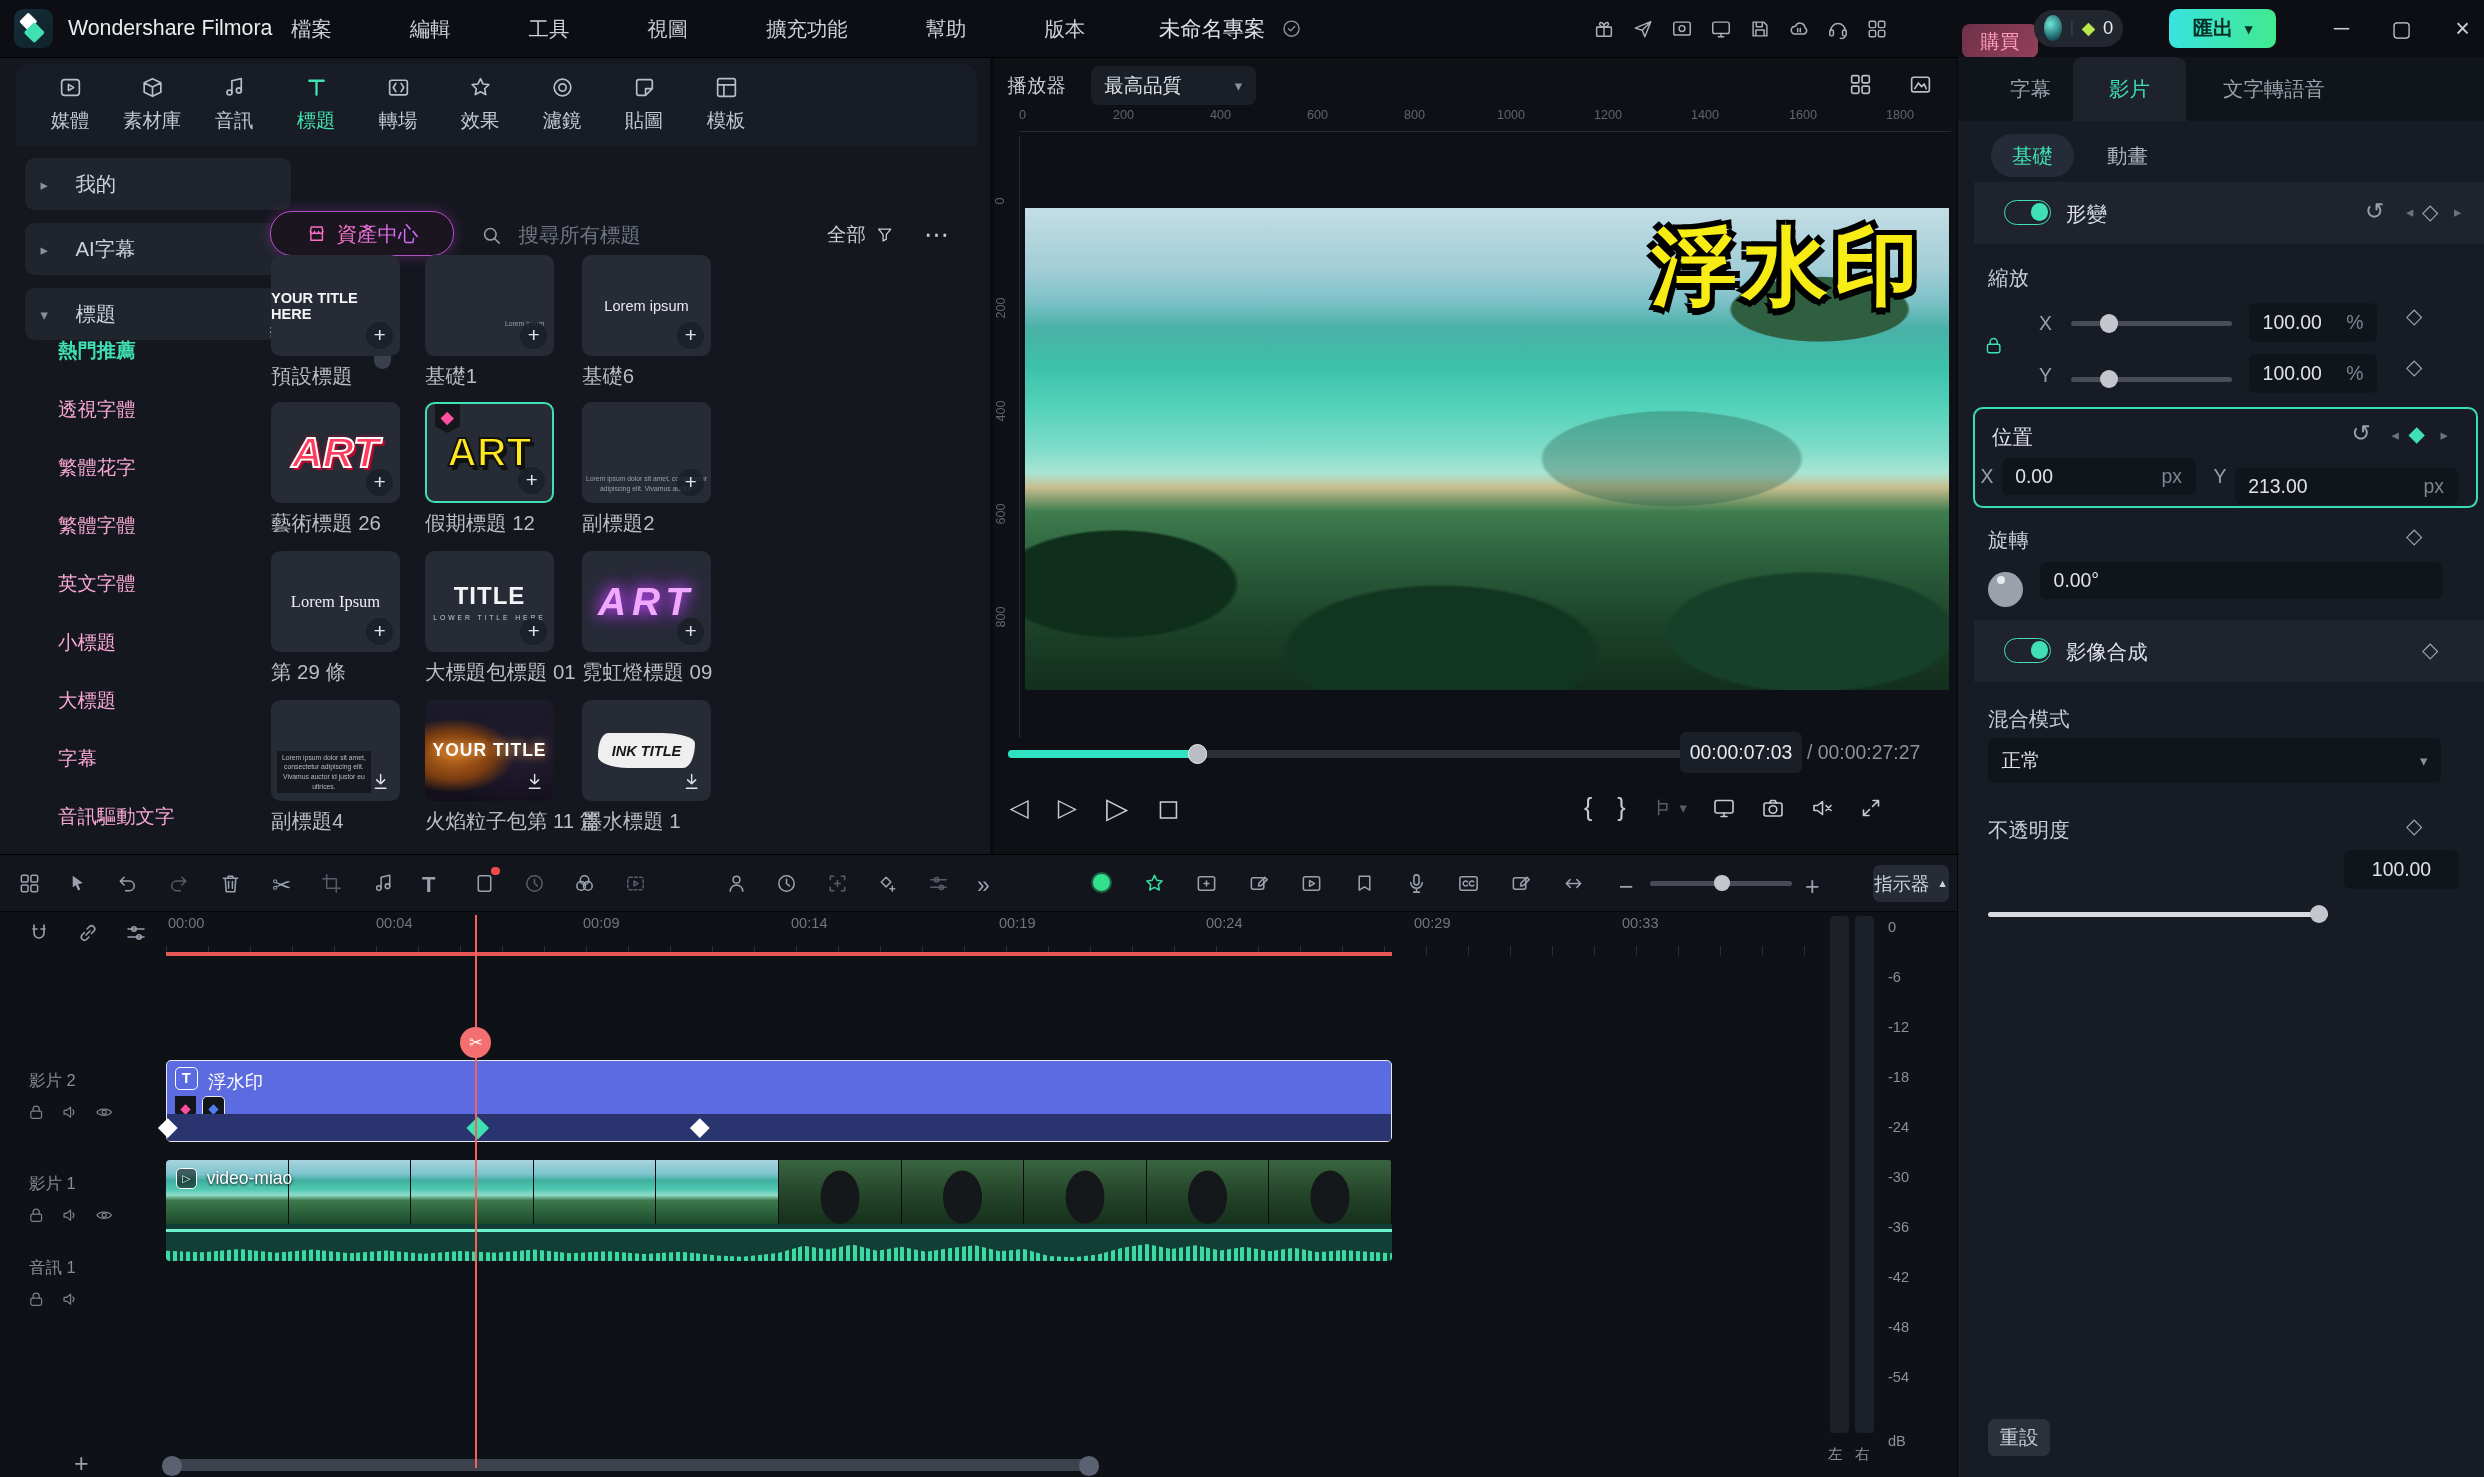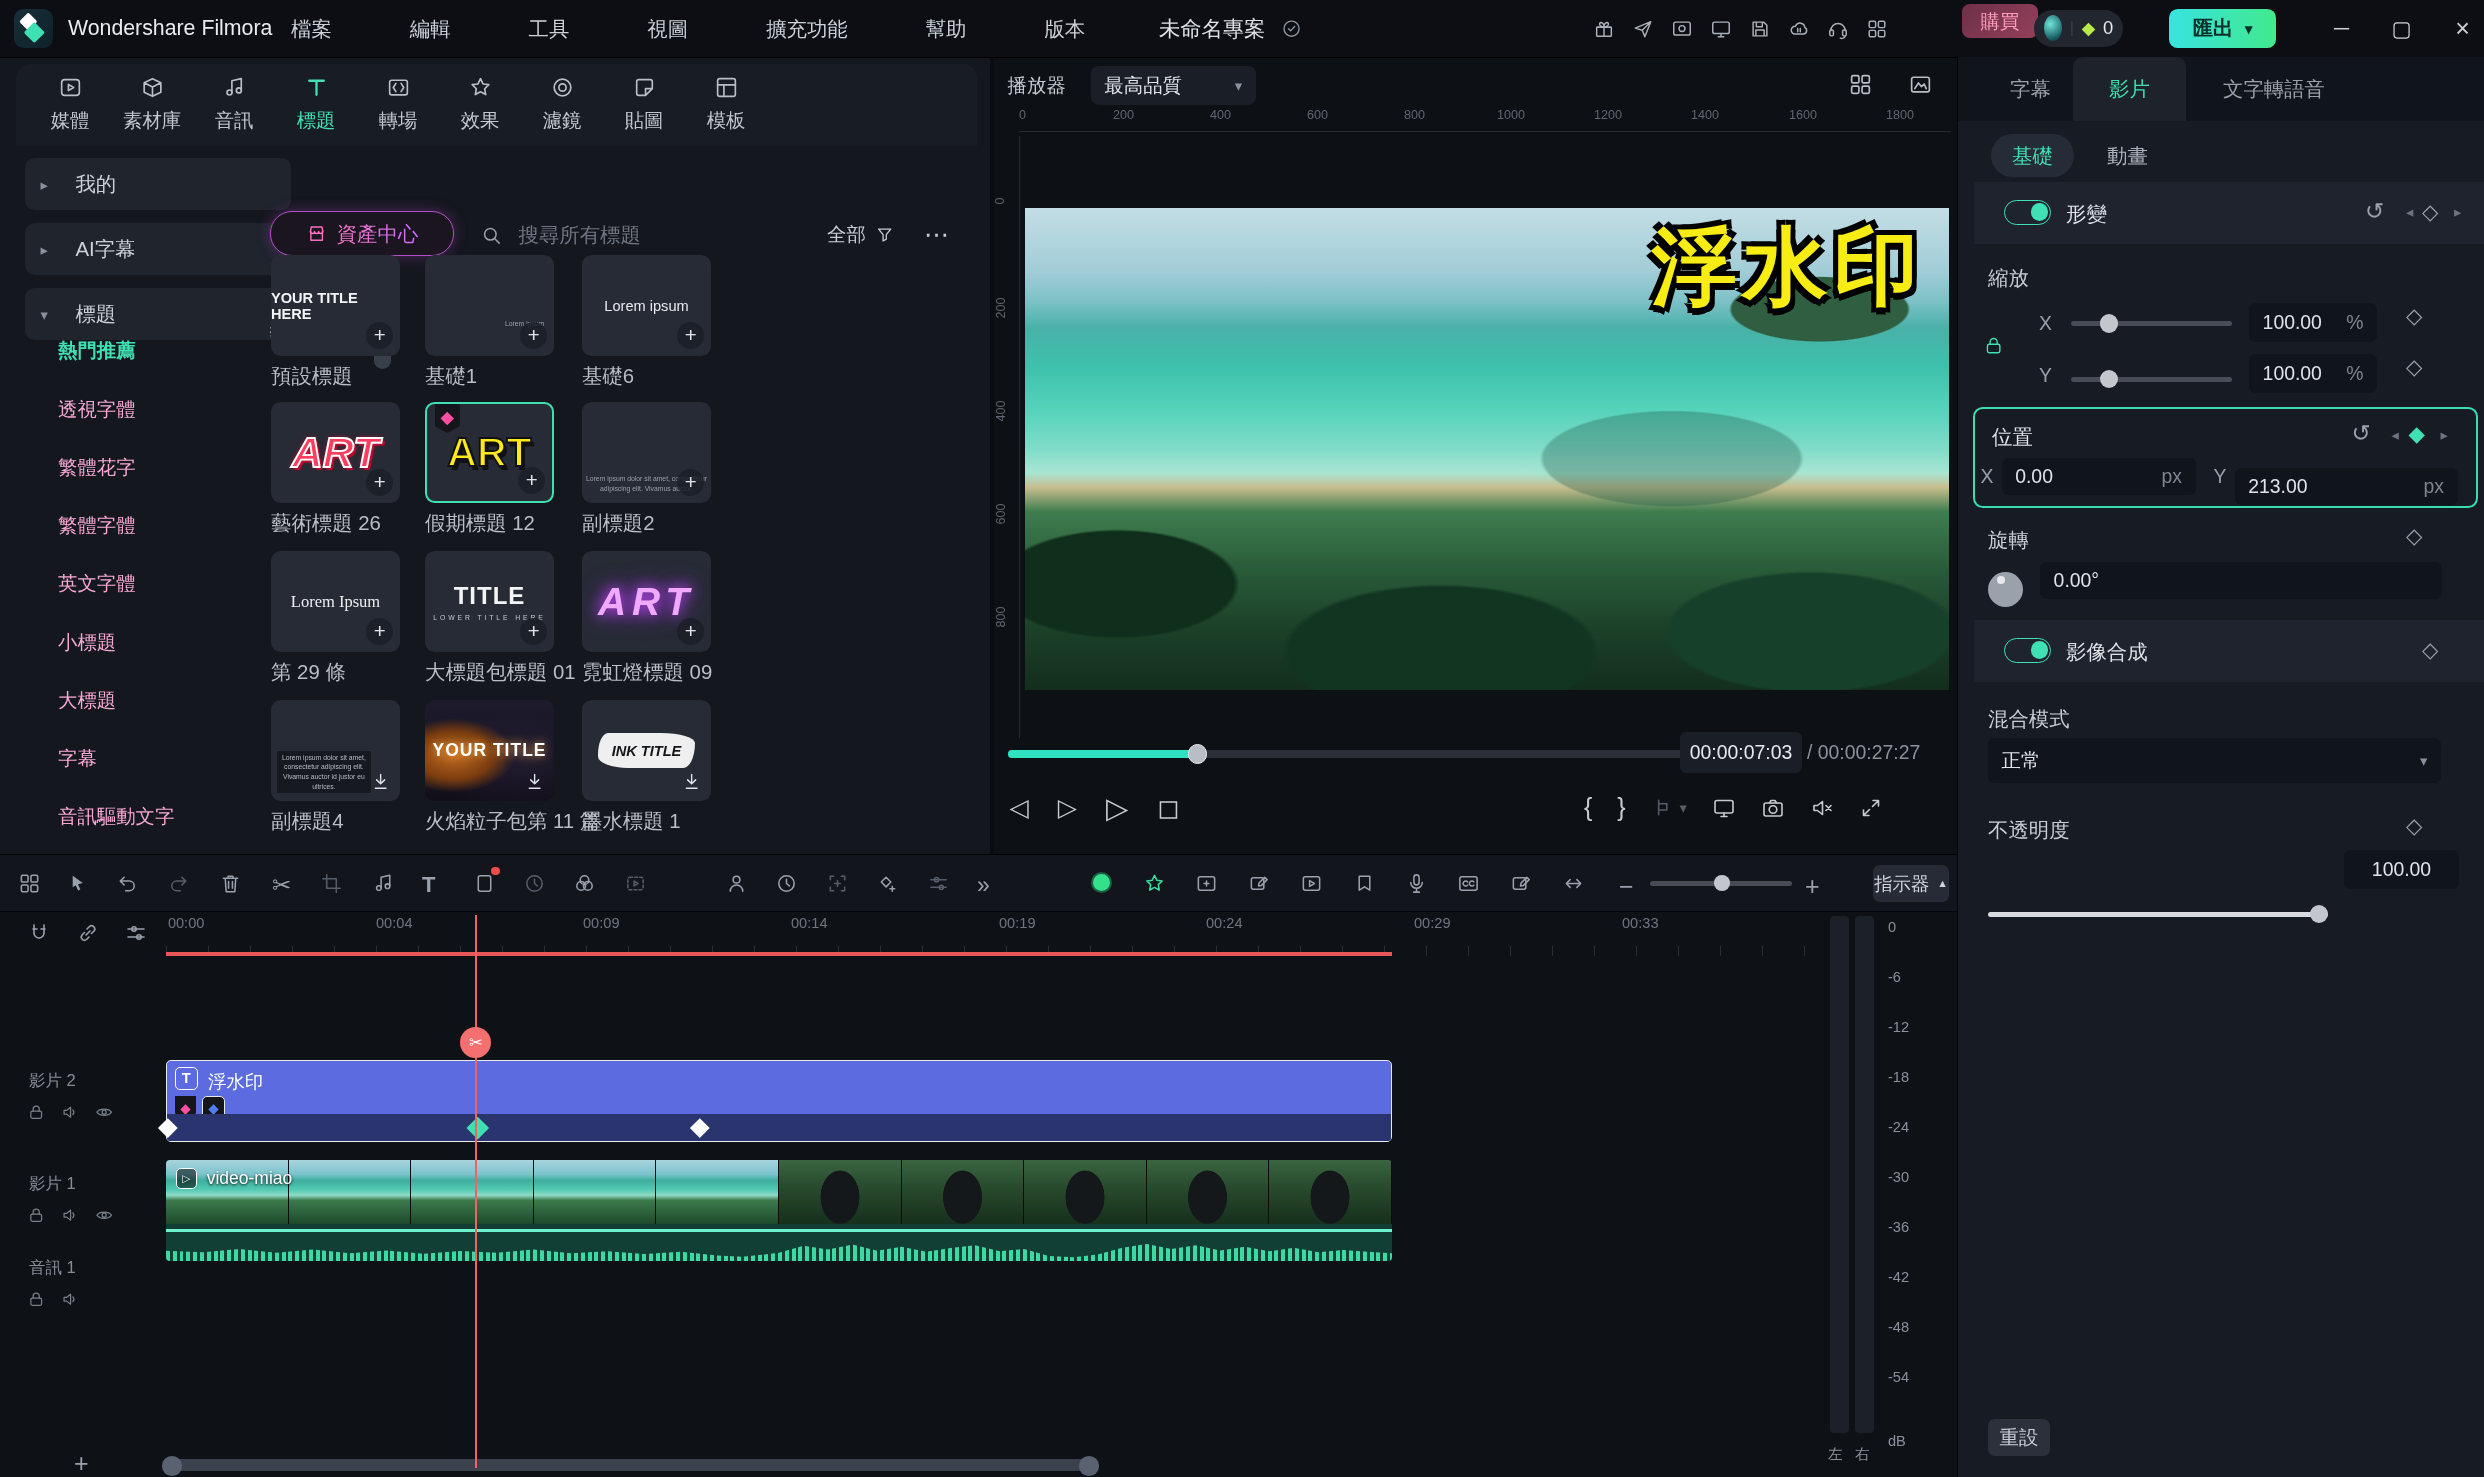--- a/index.html
+++ b/index.html
@@ -11,21 +11,21 @@
   
   .topbar{left:0;top:0;width:2484px;height:57px;background:#0c0e13;border-bottom:1px solid #000;}
   .logo{left:13.6px;top:8.7px;width:39px;height:39px;border-radius:9.7px;background:linear-gradient(135deg,#16303a,#0f2129);}
   .logo .d1{position:absolute;left:8.7px;top:6.8px;width:12.6px;height:12.6px;background:#fff;transform:rotate(45deg);border-radius:1.9px;}
   .logo .d2{position:absolute;left:13.6px;top:16.5px;width:14.6px;height:14.6px;background:#3fe0b4;transform:rotate(45deg);border-radius:1.9px;}
   .appname{left:68px;top:15.5px;font-size:21.3px;color:#e9ebef;}
   .menus{left:291px;top:0;height:57px;display:flex;align-items:center;gap:78px;font-size:20.4px;color:#ccd1d9;}
   .menus span{cursor:default;}
   .proj{left:50%;top:0;transform:translateX(-58%);height:57px;display:flex;align-items:center;gap:15.5px;font-size:21.3px;color:#dfe3e9;}
   .tico{display:flex;align-items:center;justify-content:center;width:39px;height:57px;color:#aab0ba;}
-  .pill-buy{left:1962px;top:4px;width:76px;height:34px;border-radius:7.8px;background:linear-gradient(135deg,#6e3048,#93405a);color:#ff9cbe;font-size:19.4px;display:flex;align-items:center;justify-content:center;}
+  .pill-buy{left:1962px;top:24px;width:76px;height:34px;border-radius:7.8px;background:linear-gradient(135deg,#6e3048,#93405a);color:#ff9cbe;font-size:19.4px;display:flex;align-items:center;justify-content:center;}
   .acct{left:2034px;top:9.7px;width:89px;height:37px;border-radius:18.4px;background:#22262f;display:flex;align-items:center;padding:0 9.7px;gap:7.8px;box-sizing:border-box;}
   .avatar{width:26px;height:26px;border-radius:50%;background:radial-gradient(circle at 35% 35%,#6fe6d8,#1b5e66 70%,#0c2f38);}
   .coin{color:#b9e84a;font-size:17.5px;}
   .coin-n{color:#e5e8ec;font-size:18.4px;}
   .btn-export{left:2169px;top:8.7px;width:107px;height:39px;border-radius:8.7px;background:linear-gradient(90deg,#38e3e0,#41e98e);color:#073029;font-size:20.4px;font-weight:bold;display:flex;align-items:center;justify-content:center;gap:11.6px;}
   .winbtn{top:0;height:57px;width:45px;display:flex;align-items:center;justify-content:center;color:#c9cdd3;font-size:21.3px;}
   
   .mediapanel{left:0;top:58px;width:990px;height:796px;background:#14171e;}
   .tabstrip{left:15.5px;top:5.8px;width:961px;height:82px;background:#181c24;border-radius:13.6px 13.6px 0 0;display:flex;align-items:center;padding-left:13.6px;box-sizing:border-box;}
   .mtab{width:82px;display:flex;flex-direction:column;align-items:center;gap:6.8px;color:#c2c7cf;font-size:19.4px;}

